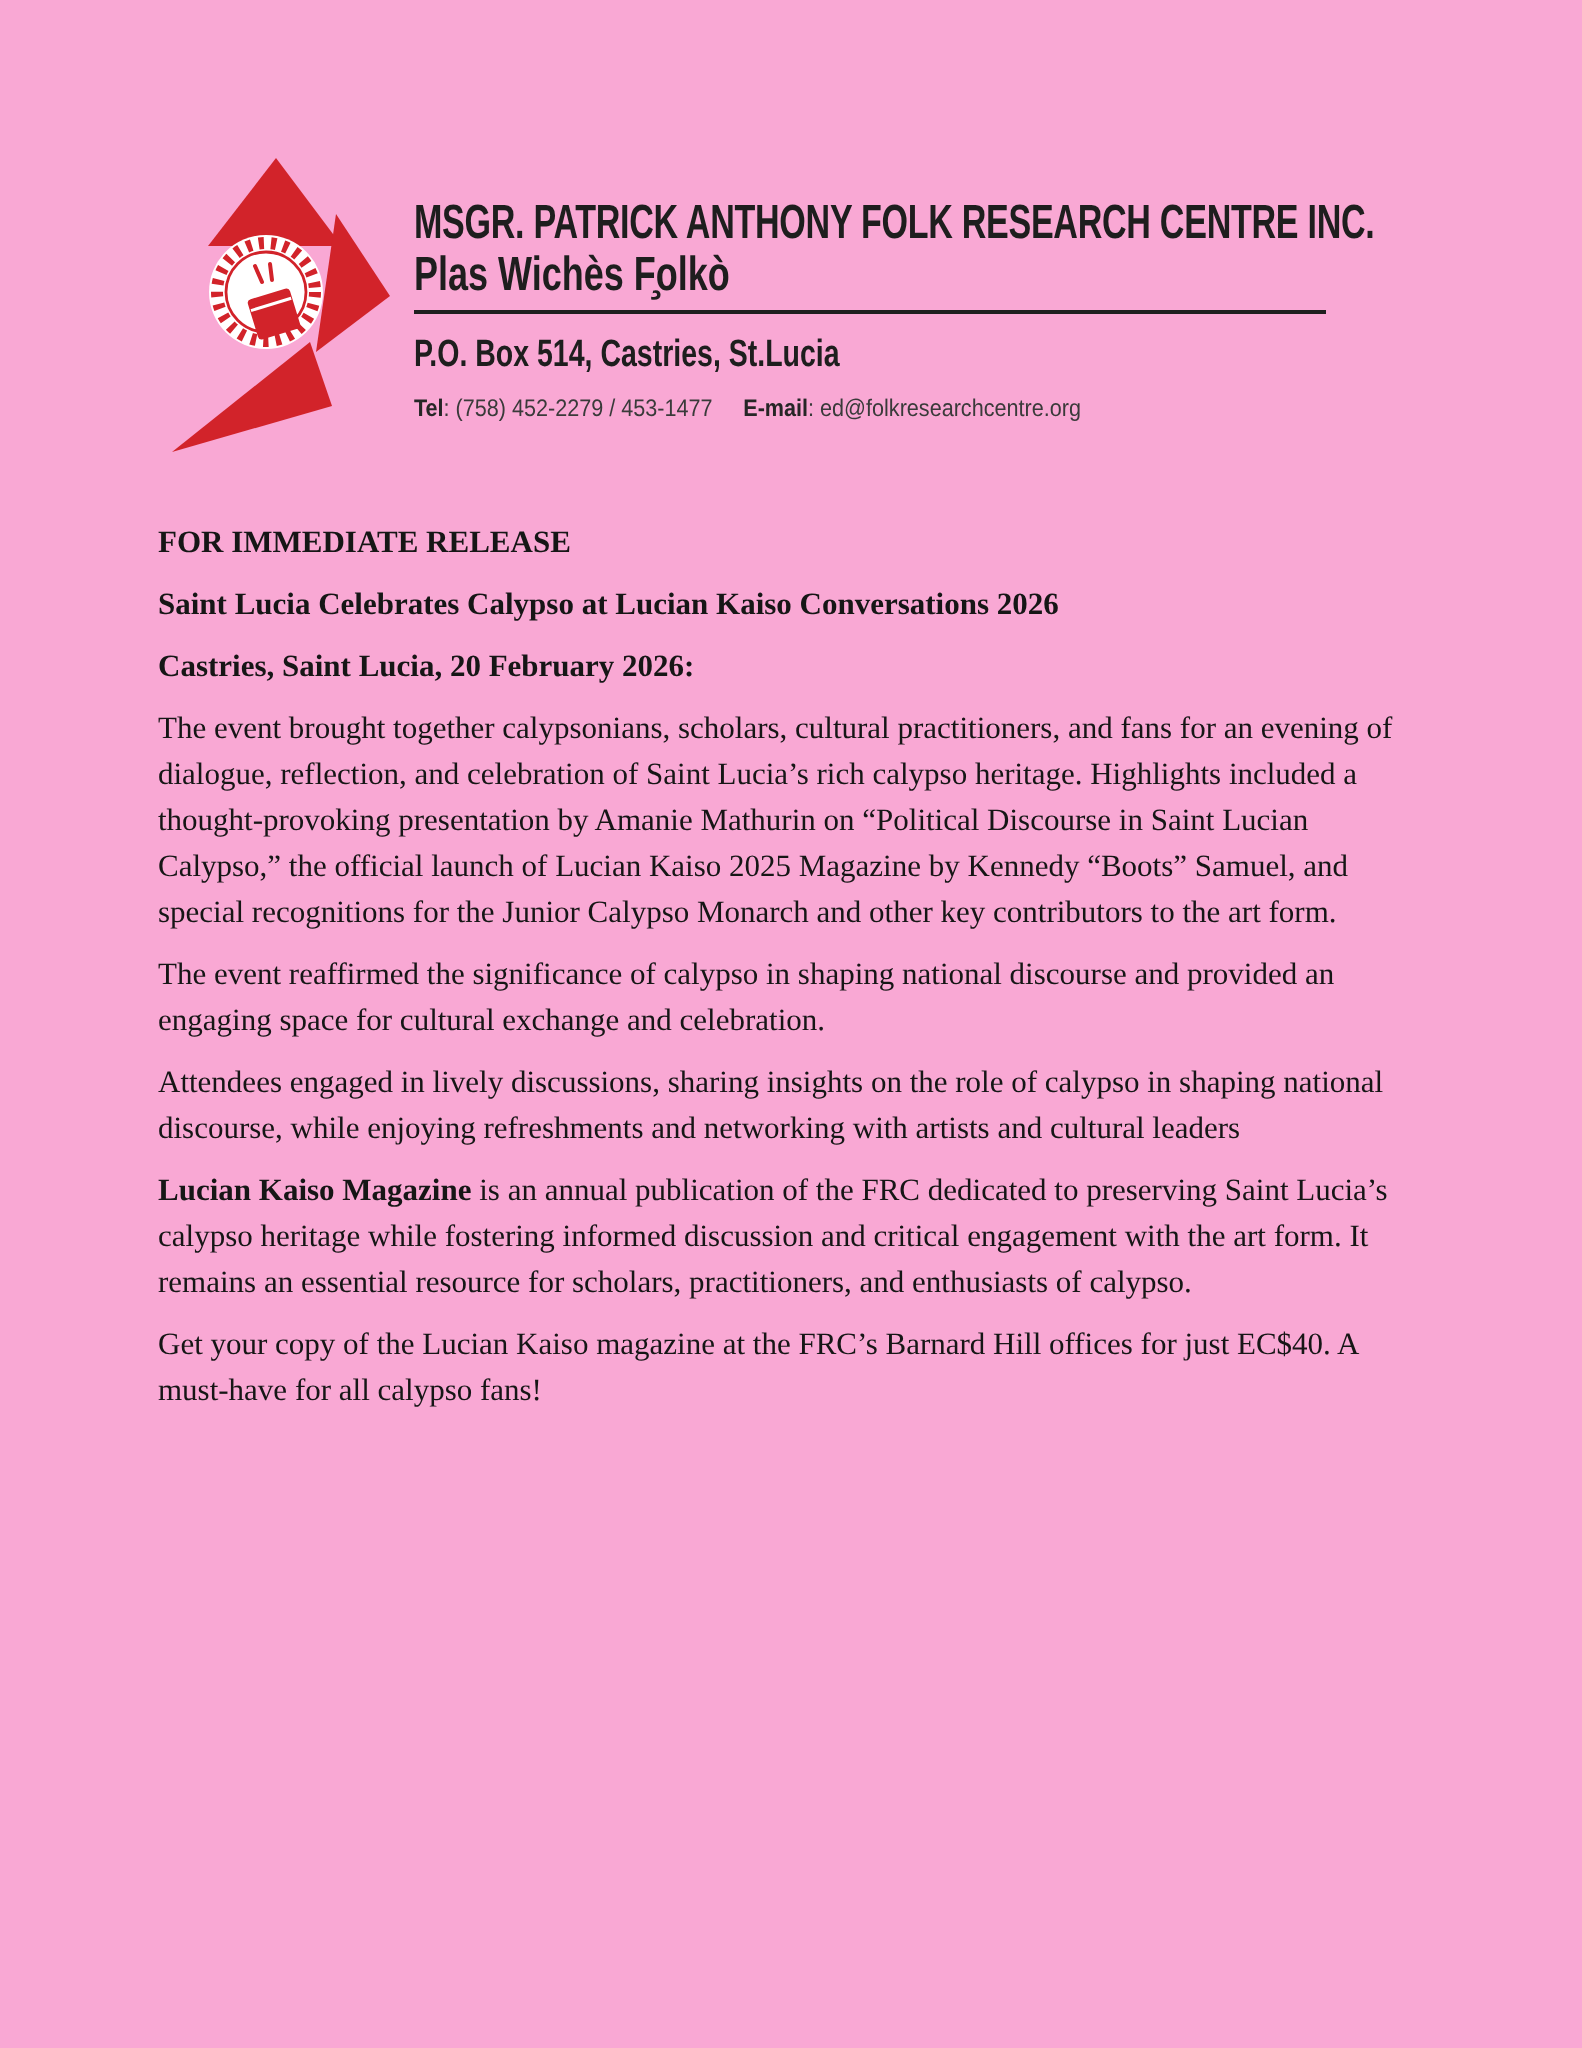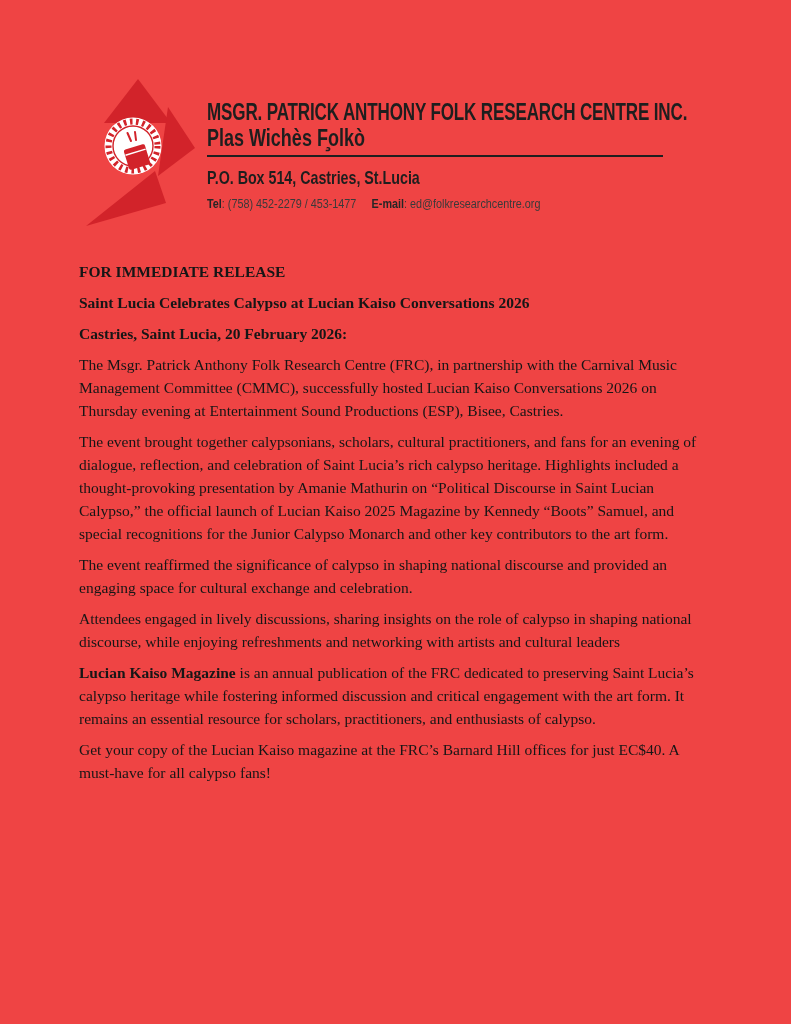--- a/index.html
+++ b/index.html
@@ -1,17 +1,17 @@
 <!DOCTYPE html>
 <html><head>
 <meta charset="utf-8">
 <style>
   html,body { margin:0; padding:0; background:#ffffff; }
   .page {
-    position:relative; width:791px; height:1024px; background:#ef4444;
+    position:relative; width:791px; height:1024px; background:#f9a8d4;
     font-family:"Liberation Serif", serif; overflow:hidden;
   }
 
   
   .letterhead { position:absolute; inset:0; }
   .logo { position:absolute; left:84px; top:76px; width:114px; height:152px; }
 
   .lh-text { position:absolute; white-space:nowrap; color:#1e1e1e;
              font-family:"Liberation Sans", sans-serif; font-weight:bold;
              transform-origin:0 0; line-height:1; }
@@ -68,21 +68,20 @@
     <div class="lh-text addr">P.O. Box 514, Castries, St.Lucia</div>
     <div class="lh-text contact">
       <span class="b">Tel</span><span>: (758) 452-2279 / 453-1477</span><span class="gap"></span><span class="b">E-mail</span><span>: ed@folkresearchcentre.org</span>
     </div>
   </header>
 
   <main class="doc">
     <p class="h">FOR IMMEDIATE RELEASE</p>
     <p class="h">Saint Lucia Celebrates Calypso at Lucian Kaiso Conversations 2026</p>
     <p class="h">Castries, Saint Lucia, 20 February 2026:</p>
-    <p>The Msgr. Patrick Anthony Folk Research Centre (FRC), in partnership with the Carnival Music Management Committee (CMMC), successfully hosted Lucian Kaiso Conversations 2026 on Thursday evening at Entertainment Sound Productions (ESP), Bisee, Castries.</p>
     <p>The event brought together calypsonians, scholars, cultural practitioners, and fans for an evening of dialogue, reflection, and celebration of Saint Lucia’s rich calypso heritage. Highlights included a thought-provoking presentation by Amanie Mathurin on “Political Discourse in Saint Lucian Calypso,” the official launch of Lucian Kaiso 2025 Magazine by Kennedy “Boots” Samuel, and special recognitions for the Junior Calypso Monarch and other key contributors to the art form.</p>
     <p>The event reaffirmed the significance of calypso in shaping national discourse and provided an engaging space for cultural exchange and celebration.</p>
     <p>Attendees engaged in lively discussions, sharing insights on the role of calypso in shaping national discourse, while enjoying refreshments and networking with artists and cultural leaders</p>
     <p><strong>Lucian Kaiso Magazine</strong><span> is an annual publication of the FRC dedicated to preserving Saint Lucia’s calypso heritage while fostering informed discussion and critical engagement with the art form. It remains an essential resource for scholars, practitioners, and enthusiasts of calypso.</span></p>
     <p>Get your copy of the Lucian Kaiso magazine at the FRC’s Barnard Hill offices for just EC$40. A must-have for all calypso fans!</p>
   </main>
 
 </div>
 
 </body></html>

